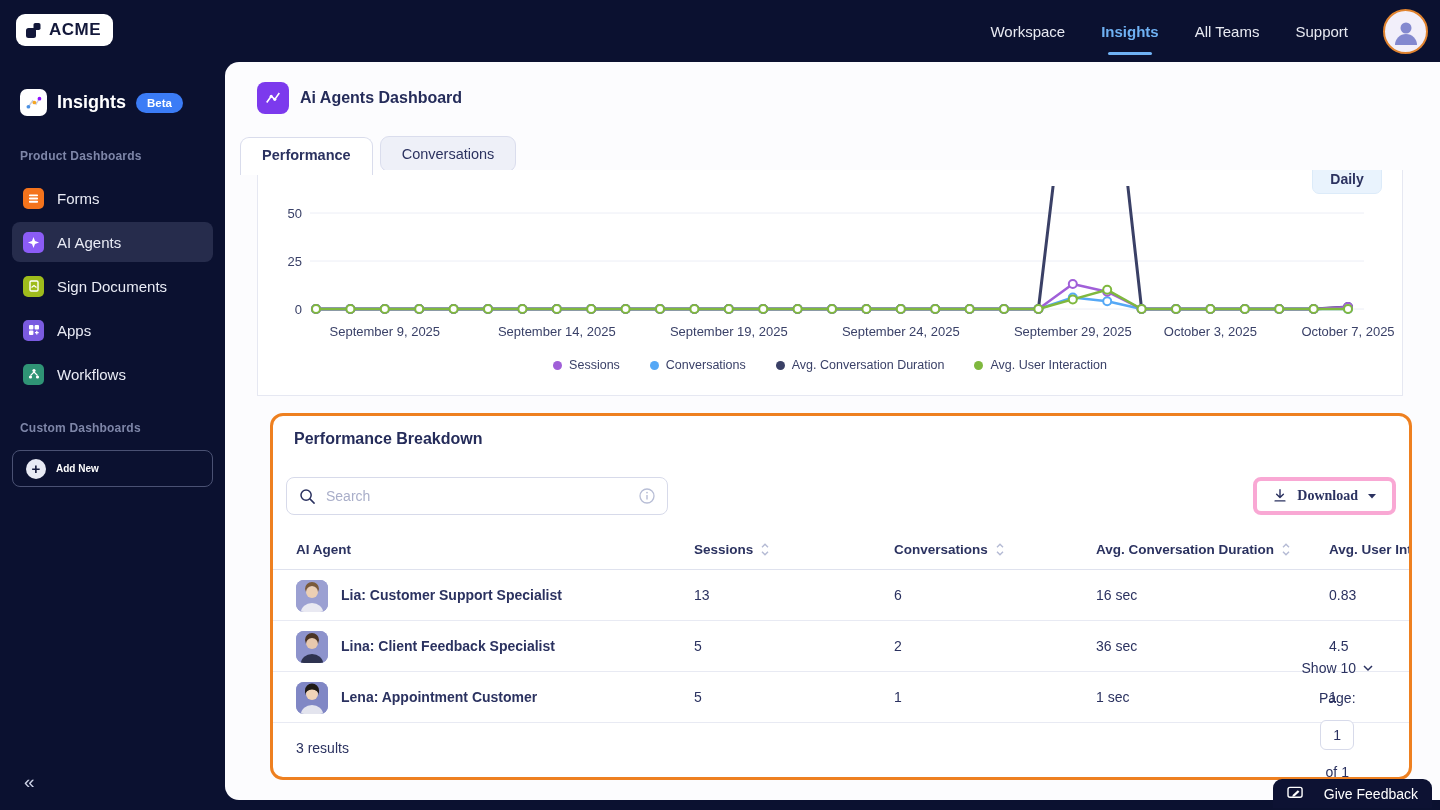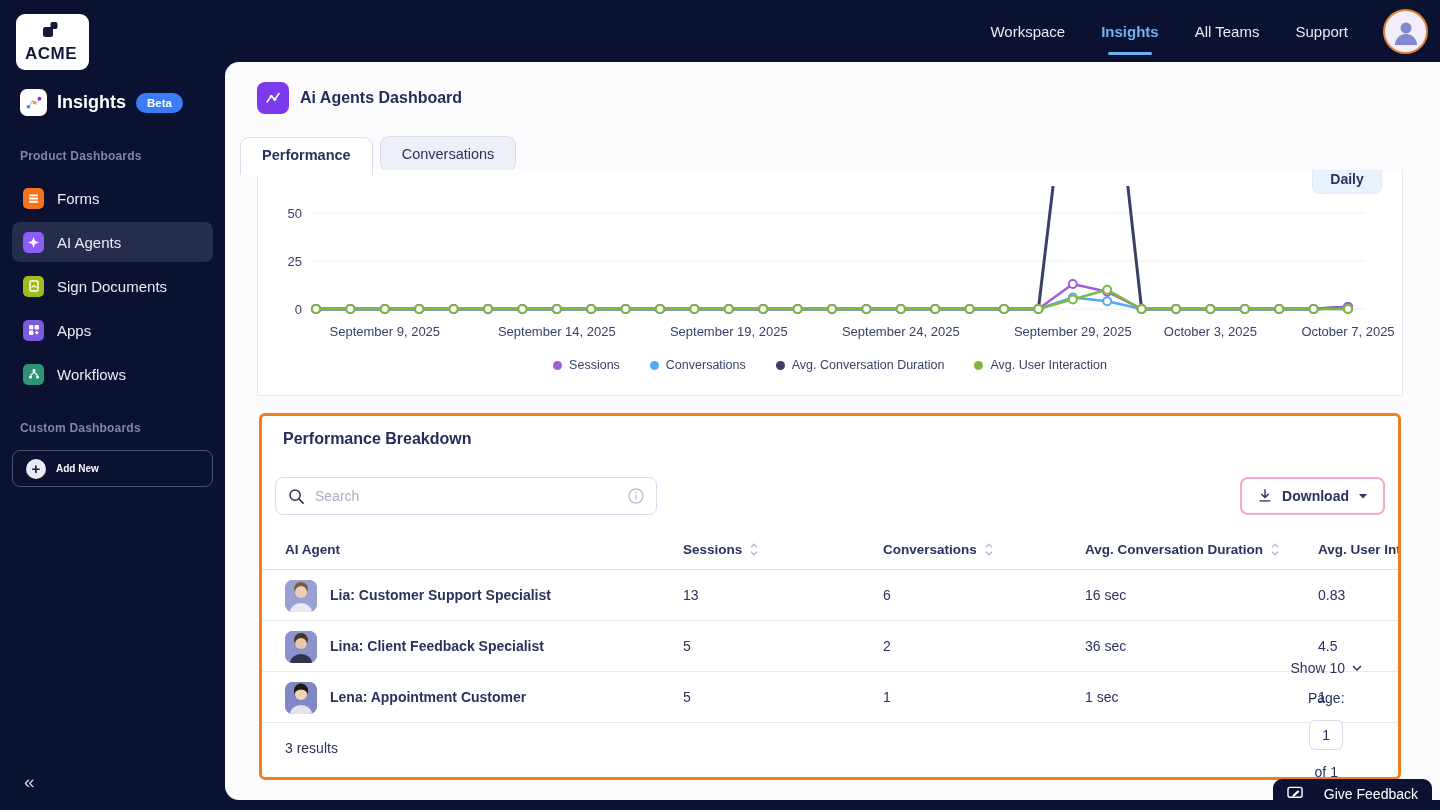--- a/index.html
+++ b/index.html
@@ -11,21 +11,21 @@
             display:flex; align-items:center; justify-content:flex-end; gap:36px; padding-right:92px; }
   .topnav .nav-item { color:#e8eaf2; font-size:15px; cursor:pointer; position:relative; }
   .topnav .nav-item.active { color:#6fb1f3; font-weight:600; }
   .topnav .nav-item.active .underline { position:absolute; left:50%; transform:translateX(-50%);
             bottom:-15px; width:44px; height:3px; background:#6fb1f3; border-radius:2px; }
   .avatar-btn { position:absolute; top:9px; right:12px; width:45px; height:45px; border-radius:50%;
             background:#f2effa; border:2px solid #e0832f; display:flex; align-items:center; justify-content:center; overflow:hidden; }
 
   
   .logo-box { position:absolute; top:14px; left:16px; background:#ffffff; border-radius:9px;
-            padding:6px 12px 6px 9px; display:flex; align-items:center; gap:5px;flex-direction:column; }
+            padding:6px 12px 6px 9px; display:flex; align-items:center; gap:5px; }
   .logo-text { font-size:17px; font-weight:800; color:#13183a; letter-spacing:.5px; }
   .sb-app { position:absolute; top:89px; left:20px; display:flex; align-items:center; gap:10px; }
   .sb-app-icon { width:27px; height:27px; background:#ffffff; border-radius:7px; display:flex; align-items:center; justify-content:center; }
   .sb-app-title { color:#ffffff; font-size:18px; font-weight:600; }
   .beta-badge { background:#3b7cf6; color:#ffffff; font-size:11.5px; font-weight:600;
             padding:4px 11px; border-radius:12px; }
   .sb-section { position:absolute; left:20px; color:#7e86a8; font-size:12px; font-weight:700; letter-spacing:.2px; }
   .sb-items { position:absolute; top:178px; left:12px; width:201px; }
   .sb-item { height:40px; margin-bottom:4px; border-radius:8px; display:flex; align-items:center;
             gap:13px; padding-left:11px; cursor:pointer; }
@@ -56,30 +56,30 @@
             border:1px solid #e6e8f2; border-top:none; overflow:hidden; }
   .range-btn { position:absolute; top:-12px; right:20px; width:70px; height:36px; background:#e9f3fd;
             border:1px solid #dcebf9; border-radius:7px; color:#2b3260; font-size:14px; font-weight:700;
             display:flex; align-items:flex-end; justify-content:center; padding-bottom:6px; cursor:pointer; }
   .legend { position:absolute; top:188px; left:0; width:100%; display:flex; justify-content:center; gap:30px; }
   .legend-item { display:flex; align-items:center; gap:7px; }
   .legend-item .dot { width:9px; height:9px; border-radius:50%; }
   .legend-item .ltext { font-size:12.5px; color:#3a4168; }
 
   
-  .bd-card { position:absolute; left:34px; top:351px; width:1142px; height:367px; background:#ffffff;
-            border:3px solid #ee8020; border-radius:6px; overflow:hidden; }
+  .bd-card { position:absolute; left:45px; top:351px; width:1142px; height:367px; background:#ffffff;
+            border:3px solid #ee8020; border-radius:13px; overflow:hidden; }
   .bd-title { position:absolute; top:14px; left:21px; font-size:16px; font-weight:700; color:#252c5a; }
   .search-box { position:absolute; top:61px; left:13px; width:382px; height:38px; border:1px solid #d7daea;
             border-radius:8px; background:#ffffff; display:flex; align-items:center; padding:0 12px; gap:10px; }
   .search-box input { border:none; outline:none; flex:1; font-size:14px; color:#2b3260;
             font-family:"Liberation Sans", sans-serif; background:transparent; }
   .search-box input::placeholder { color:#a9aec9; }
-  .download-btn { position:absolute; top:61px; right:13px; height:38px; border:2px solid #f9a8d4; border-radius:8px;
-            background:#ffffff; display:flex; align-items:center; gap:9px; padding:0 15px; cursor:pointer; }
+  .download-btn { position:absolute; top:61px; right:13px; height:38px; border:4px solid #f9a8d4; border-radius:8px;
+            background:#ffffff; display:flex; align-items:center; gap:9px; padding:0 15px; cursor:pointer;font-family:Liberation Serif, serif; }
   .download-btn .dl-label { font-size:14px; font-weight:600; color:#2b3260; }
   .thead { position:absolute; top:116px; left:0; width:1300px; height:38px; border-bottom:1px solid #dfe2ee; }
   .th { position:absolute; top:10px; font-size:13.5px; font-weight:700; color:#2b3260; display:flex; gap:7px; align-items:center; white-space:nowrap; }
   .col-agent { left:23px;text-align:right; } .col-sessions { left:421px; } .col-conv { left:621px; }
   .col-dur { left:823px; } .col-int { left:1056px; }
   .tbody { position:absolute; top:154px; left:0; width:1300px; }
   .brow { position:relative; height:51px; border-bottom:1px solid #e8eaf3; cursor:pointer; }
   .brow .avatar { position:absolute; left:23px; top:9.5px; width:32px; height:32px; border-radius:8px;
             overflow:hidden; background:#8d93cc; }
   .brow .cell { position:absolute; top:17px; font-size:14px; color:#2b3260; white-space:nowrap; }

